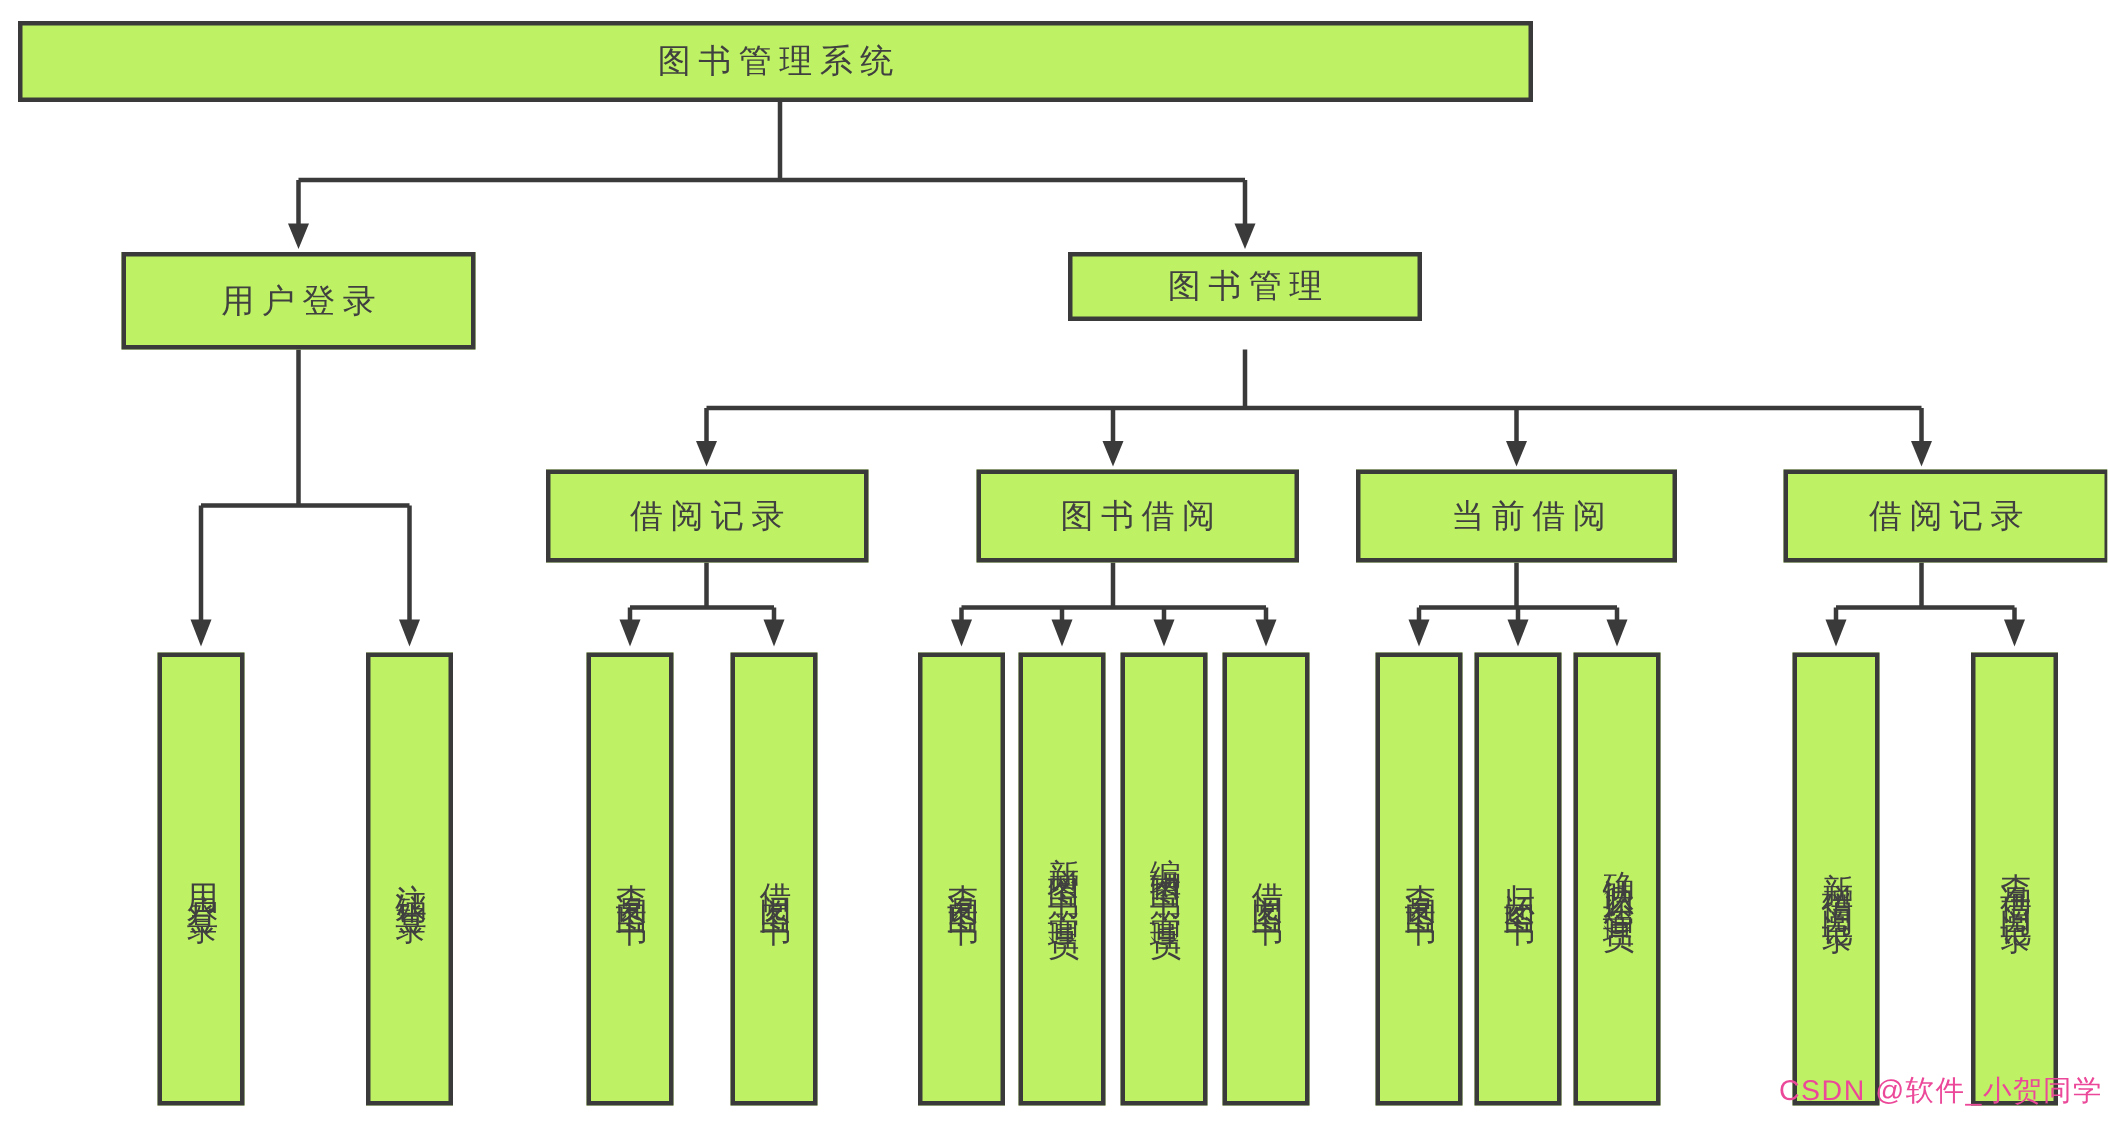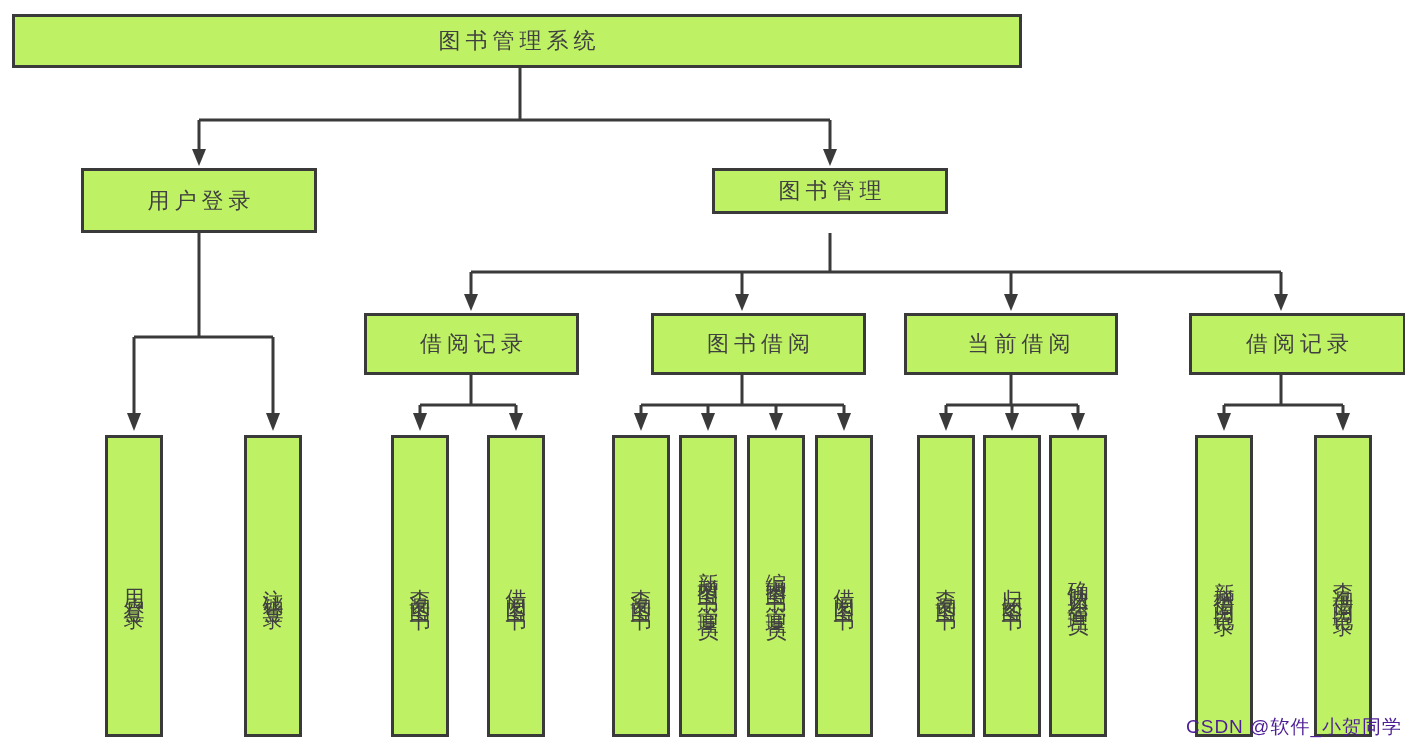--- a/index.html
+++ b/index.html
@@ -41,21 +41,21 @@
     letter-spacing: 7px;
     white-space: nowrap;
     color: #404040;
   }
   .watermark {
     position: absolute;
     left: 1186px;
     top: 714px;
     font-size: 19px;
     letter-spacing: 1px;
-    color: #4c1d95;
+    color: #ec4899;
     white-space: nowrap;
   }
 </style>
 </head>
 <body>
 
 <div class="stage">
 
   <svg class="wires" viewBox="0 0 1405 747" xmlns="http://www.w3.org/2000/svg">
     <g stroke="#3a3a3a" stroke-width="3" fill="none">

